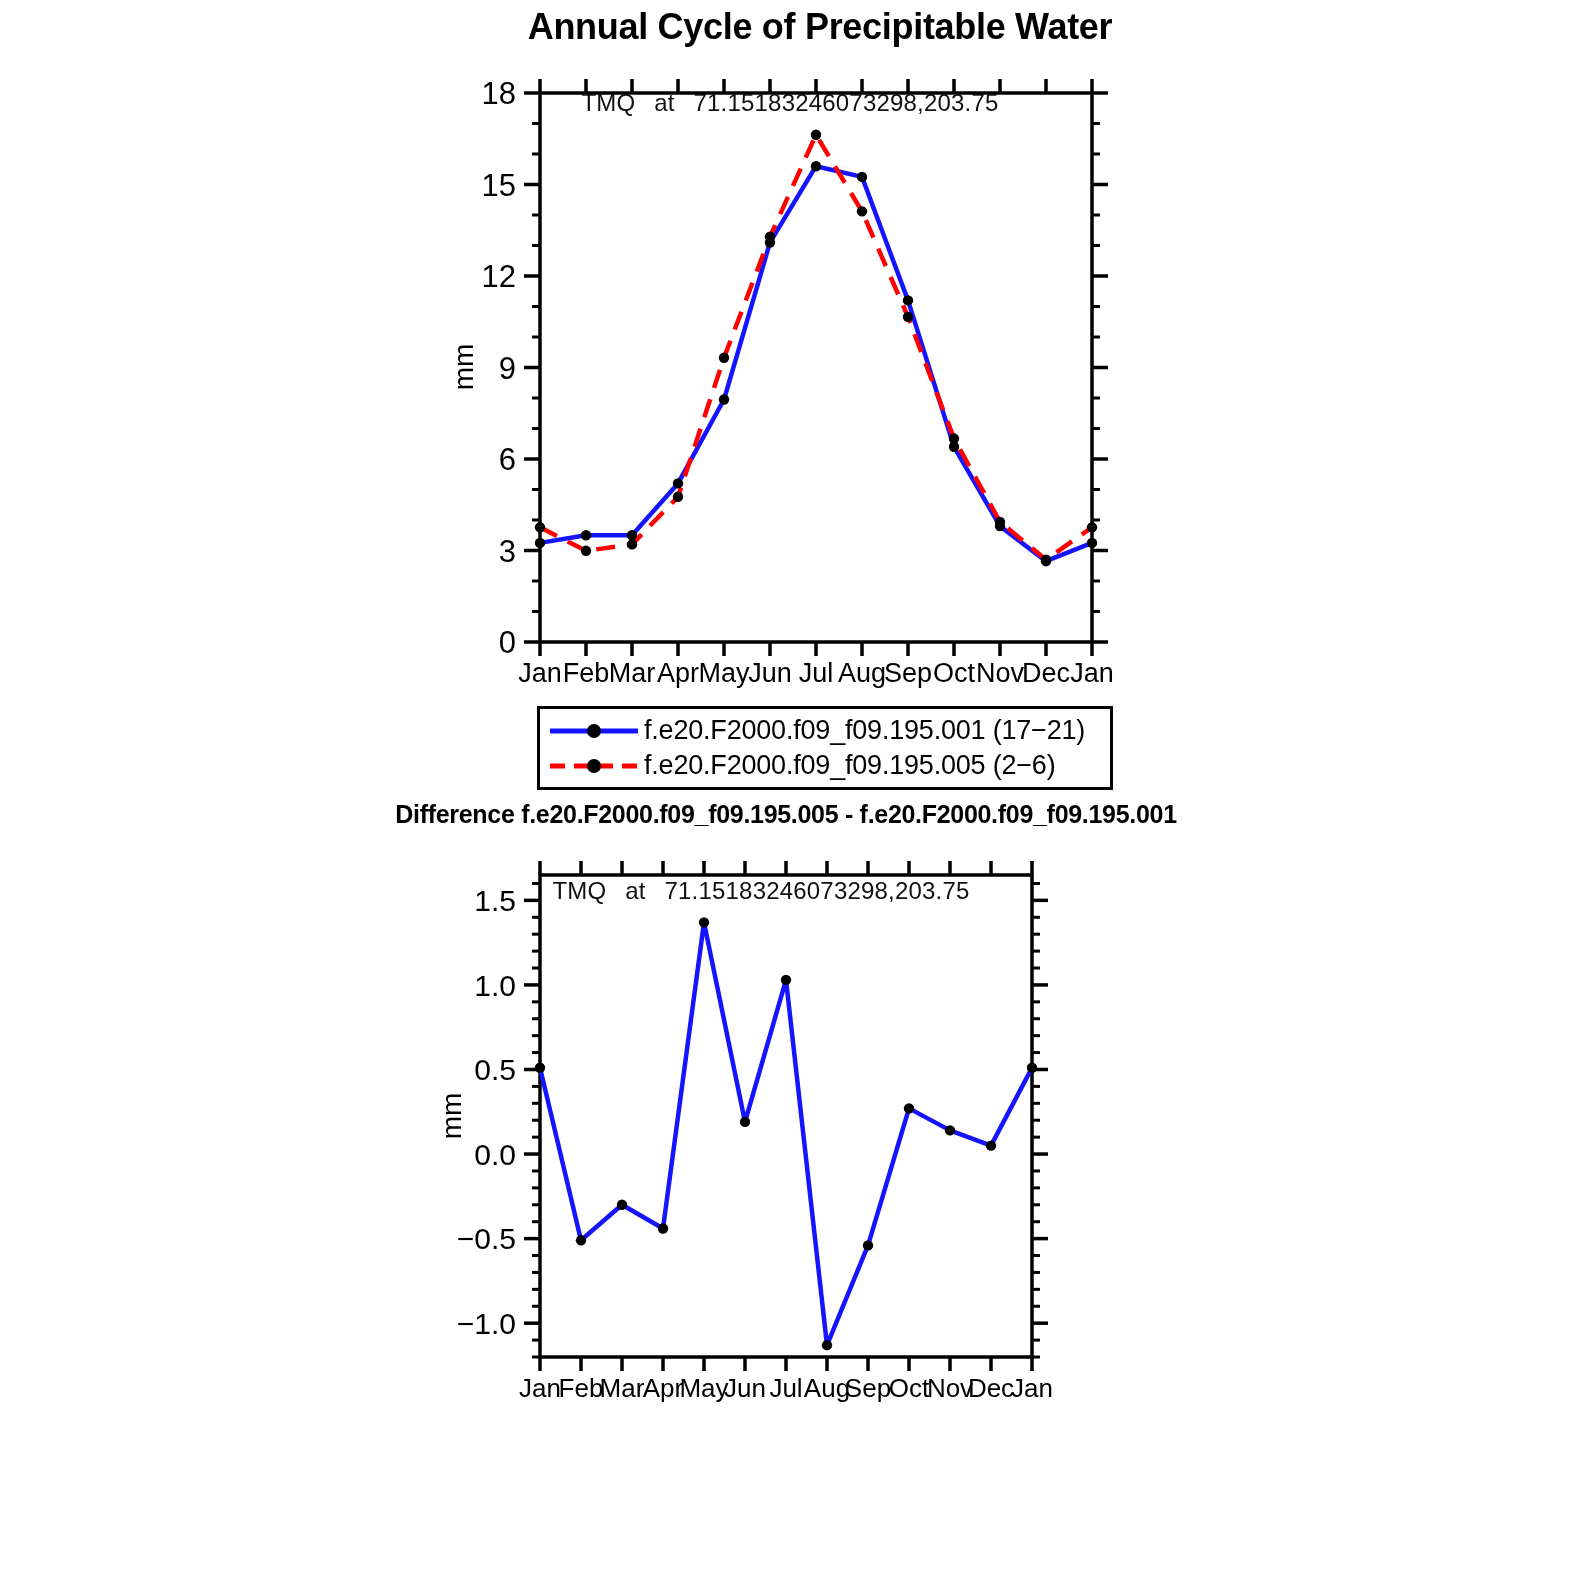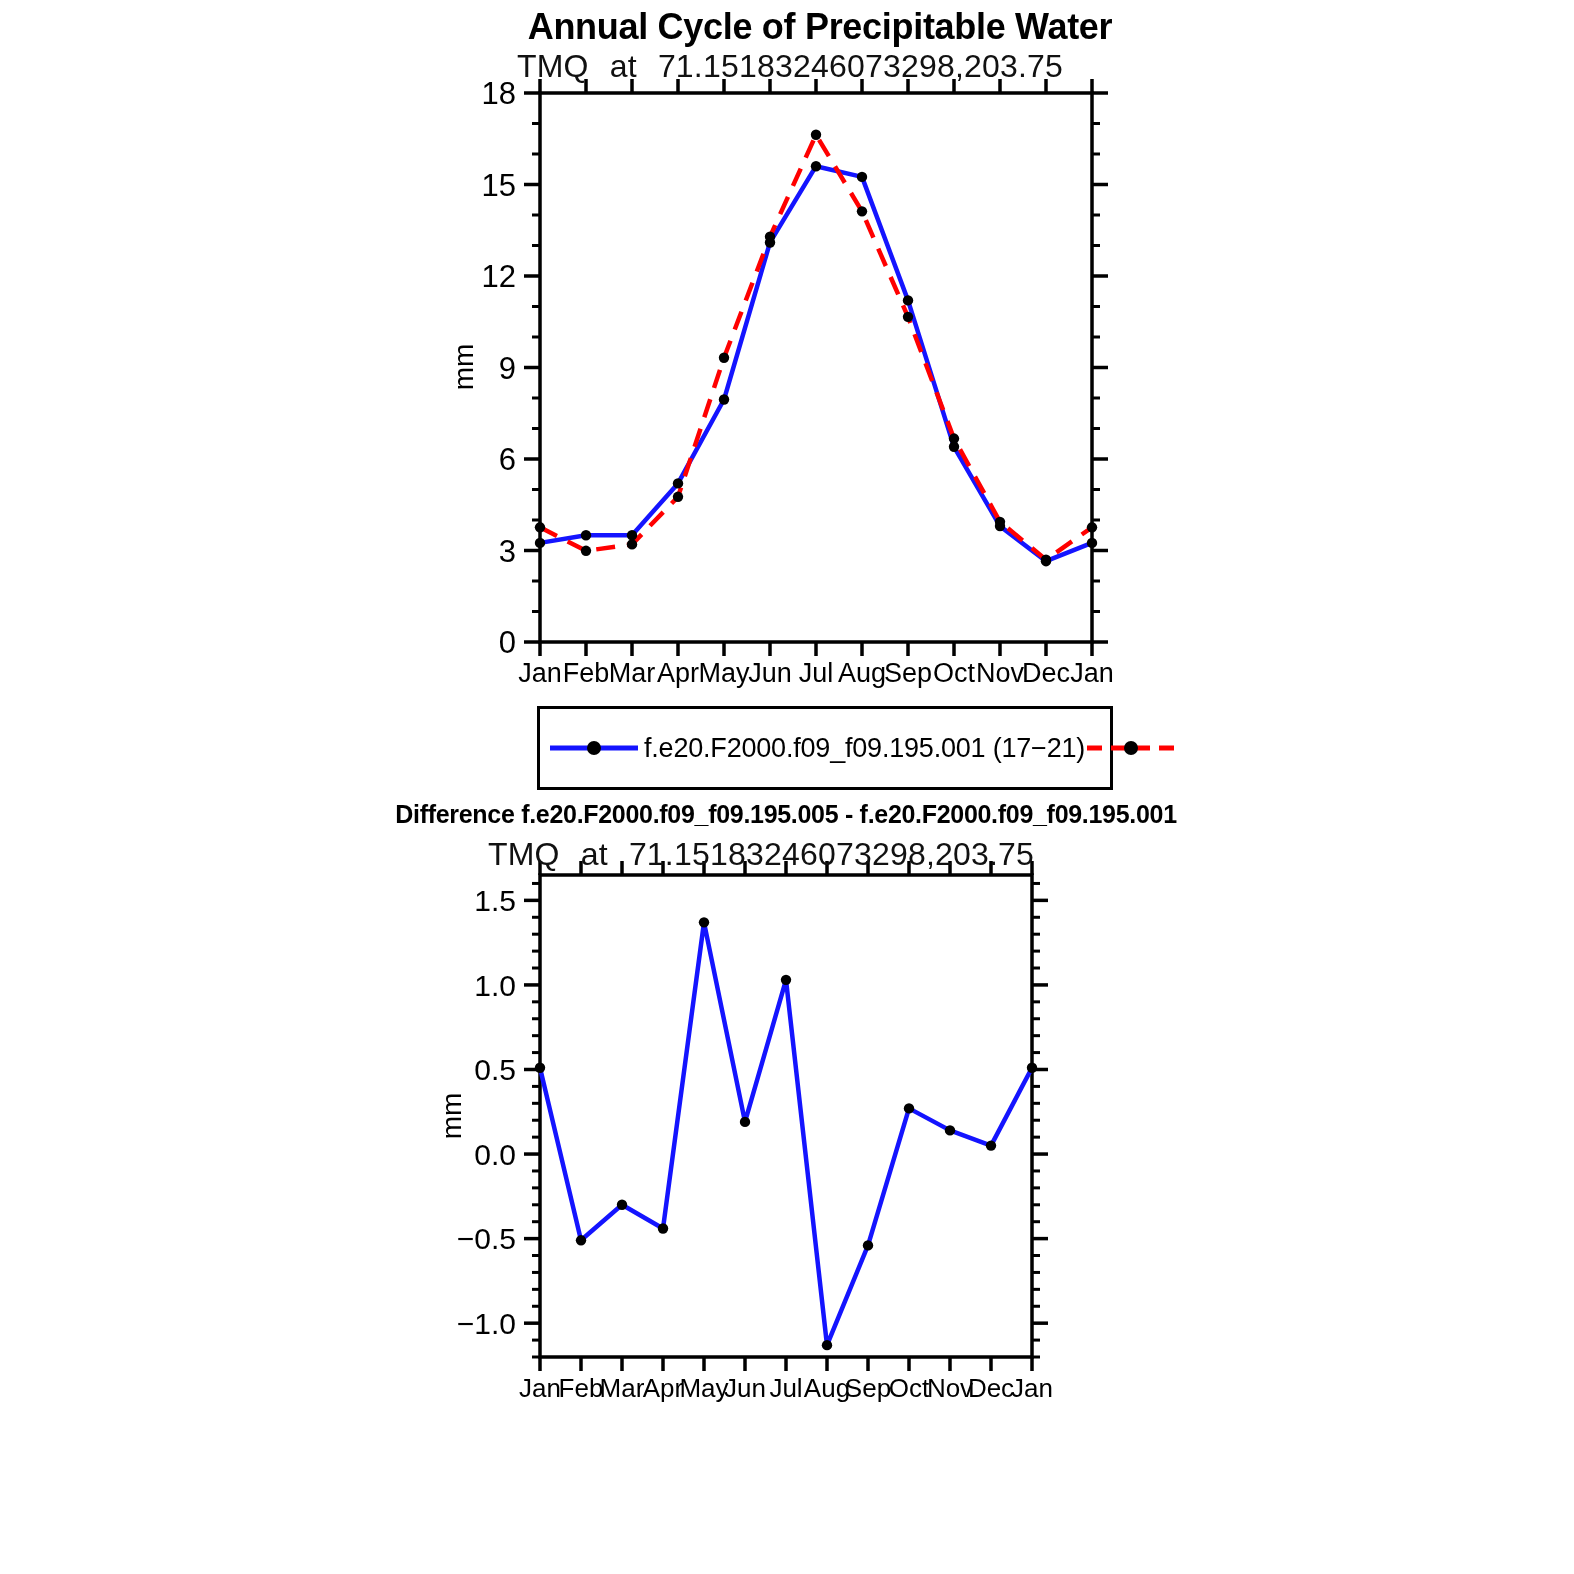--- a/index.html
+++ b/index.html
@@ -11,35 +11,35 @@
   #plot-svg{position:absolute;left:0;top:0;}
   svg text{font-family:"Liberation Sans", sans-serif;fill:#000;}
   .chart-title{
     position:absolute;text-align:center;font-weight:bold;white-space:nowrap;
     transform:translateX(-50%);letter-spacing:-0.3px;
   }
   .top-title{left:820px;top:6px;font-size:36px;}
   .bottom-title{left:786px;top:800px;font-size:25px;}
   .chart-subtitle{
     position:absolute;text-align:center;white-space:nowrap;
-    transform:translateX(-50%);font-size:32px;font-weight:400;
-    word-spacing:12px;letter-spacing:0.2px;color:#111;
+    transform:translateX(-50%);font-size:24px;font-weight:400;
+    word-spacing:12px;letter-spacing:0.2px;color:#111;margin-top:41px;
   }
   .top-subtitle{left:790px;top:48px;}
   .bottom-subtitle{left:761px;top:836px;}
   .ylab{
     position:absolute;font-size:28px;white-space:nowrap;
     transform:translate(-50%,-50%) rotate(-90deg);
   }
   .top-ylab{left:464px;top:367px;}
   .bottom-ylab{left:452px;top:1116px;}
   .legend{
     position:absolute;left:537px;top:706px;width:576px;height:84px;
     border:3px solid #000;box-sizing:border-box;background:#fff;
-    display:flex;justify-content:space-evenly;
+    display:flex;flex-direction:column;justify-content:space-evenly;
     padding:2px 4px 2px 8px;
   }
   .legend-row{display:flex;align-items:center;}
   .legend-sample{flex:0 0 auto;display:block;}
   .legend-text{font-size:27px;white-space:nowrap;letter-spacing:-0.2px;}
 </style>
 </head>
 <body>
 
 <div class="figure">
@@ -294,20 +294,21 @@
         <line x1="2" y1="10" x2="90" y2="10" stroke="#1414ff" stroke-width="5"></line>
         <circle cx="46" cy="10" r="7" fill="#000"></circle>
       </svg>
       <span class="legend-text">f.e20.F2000.f09_f09.195.001 (17−21)</span>
     </div>
     <div class="legend-row">
       <svg class="legend-sample" width="96" height="20">
         <line x1="2" y1="10" x2="90" y2="10" stroke="#ff0000" stroke-width="5" stroke-dasharray="15 9"></line>
         <circle cx="46" cy="10" r="7" fill="#000"></circle>
       </svg>
+      <span class="legend-text">f.e20.F2000.f09_f09.195.005 (2−6)</span>
     </div>
   </div>
 
   <div class="chart-title bottom-title">Difference f.e20.F2000.f09_f09.195.005 - f.e20.F2000.f09_f09.195.001</div>
 
   <div class="chart-subtitle bottom-subtitle">TMQ at 71.15183246073298,203.75</div>
 
   <div class="ylab bottom-ylab">mm</div>
 
 </div>

